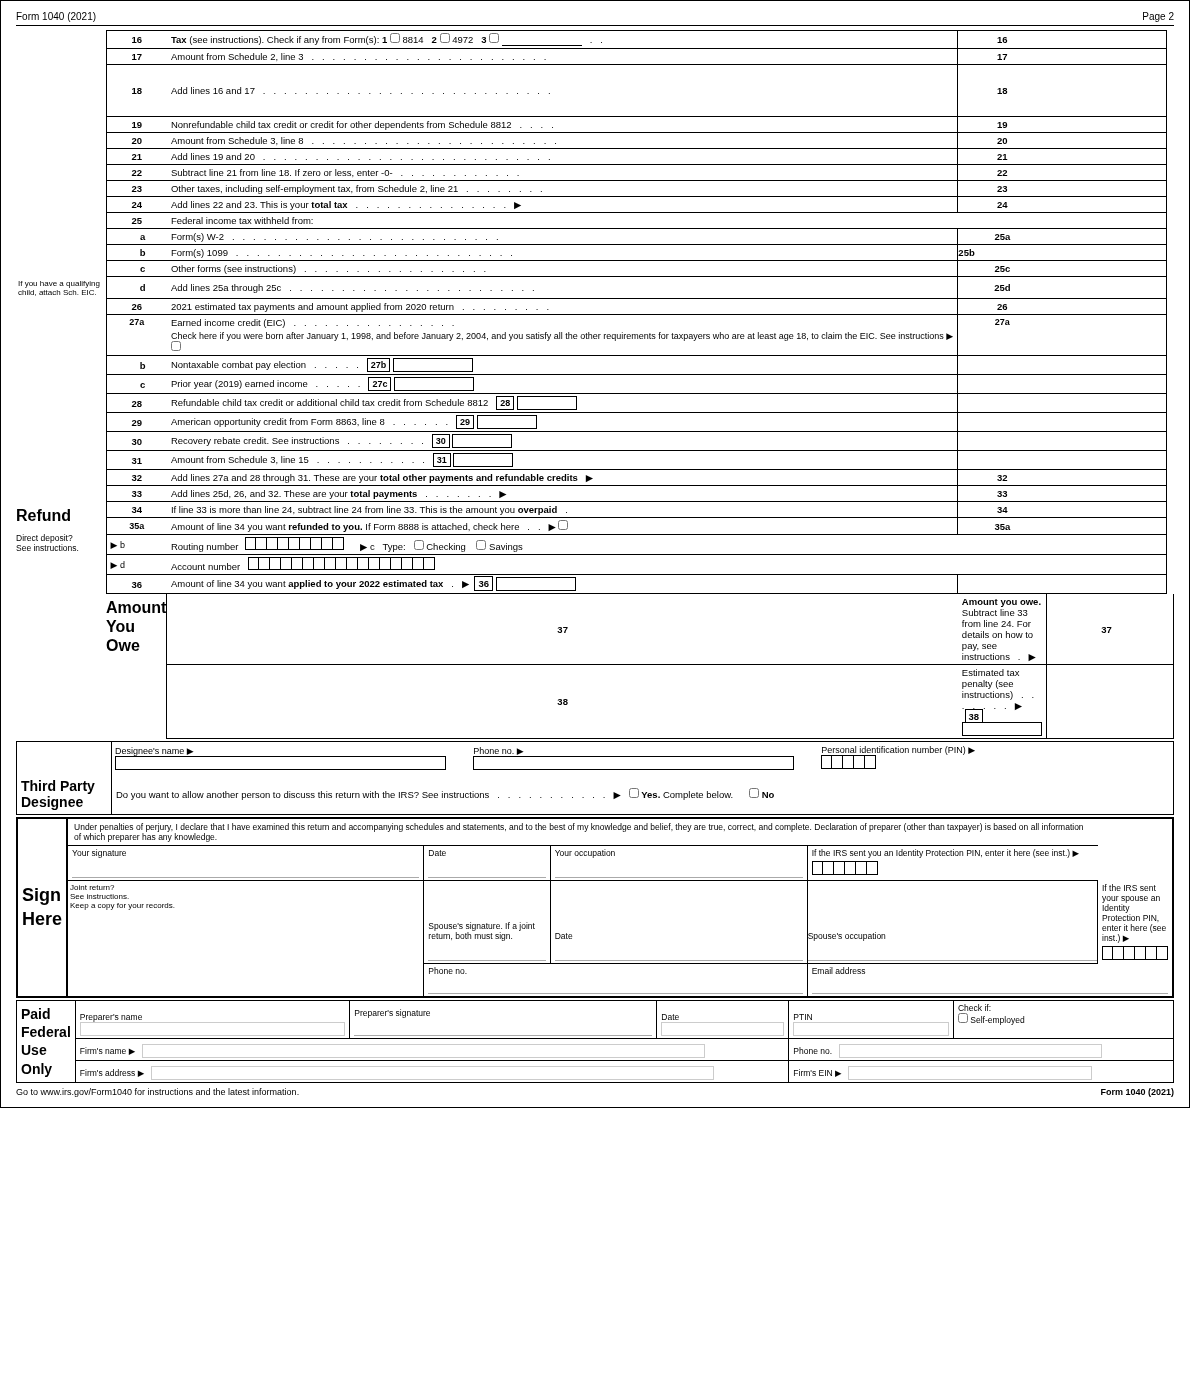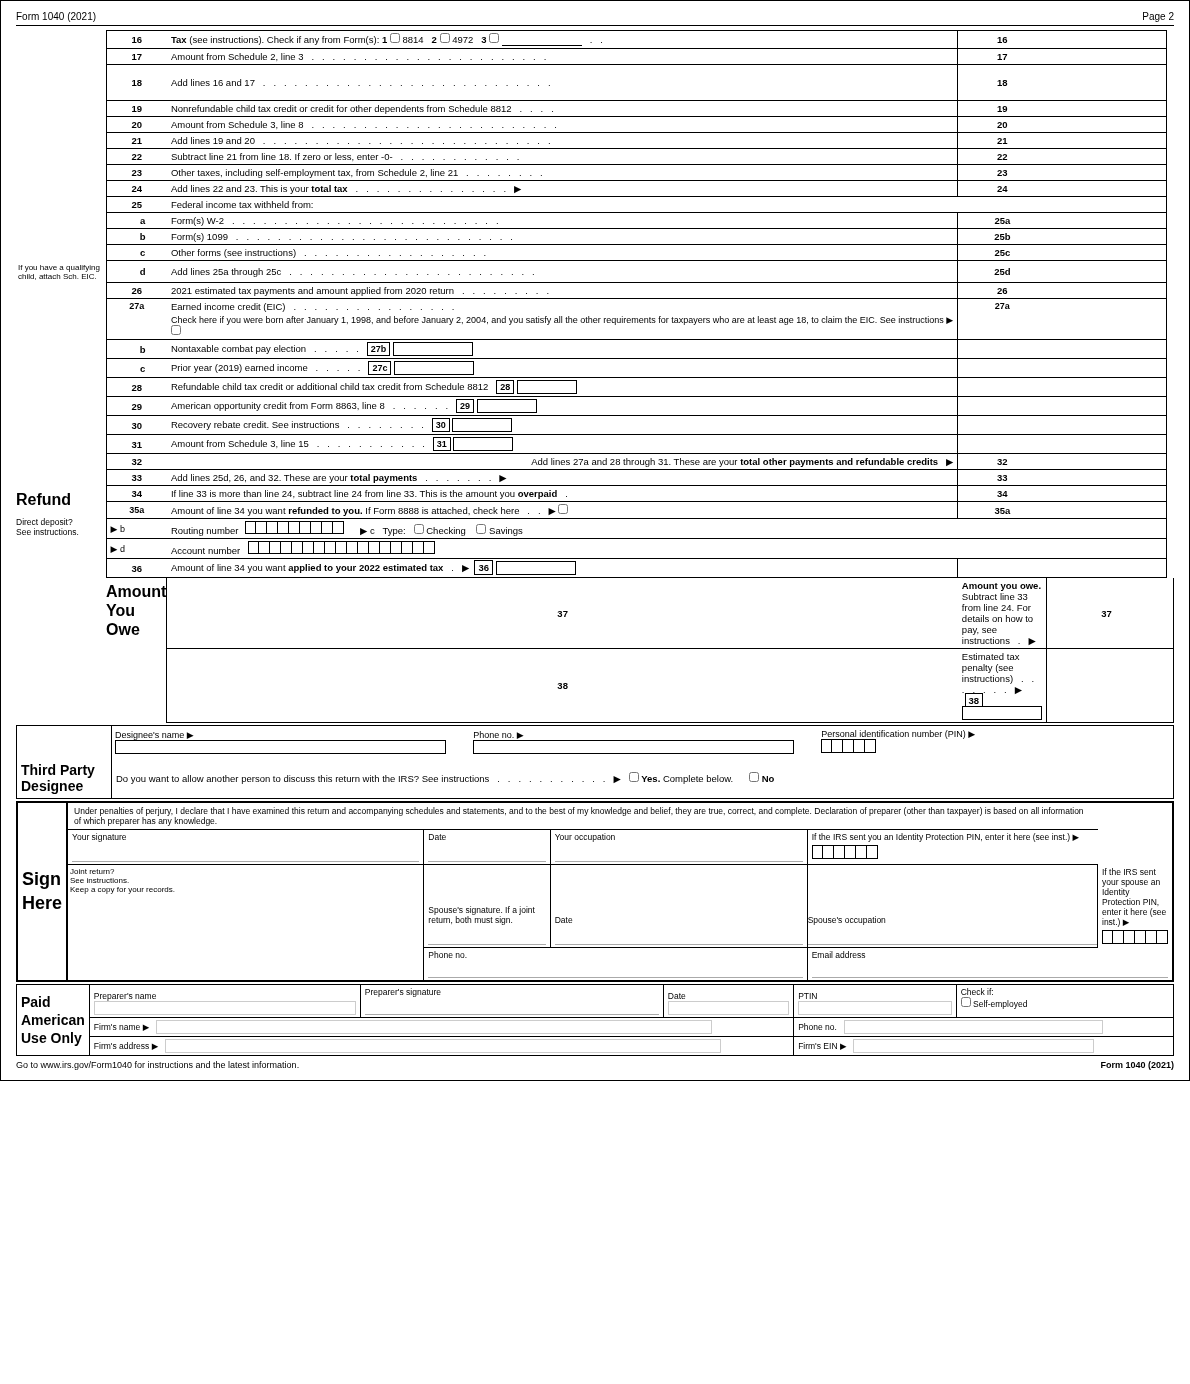--- a/index.html
+++ b/index.html
@@ -60,21 +60,21 @@
       <td style="border:1px solid #000; border-left:none; border-right:none; border-top:none; padding:2px 4px;">
         Amount from Schedule 2, line 3 &nbsp; . &nbsp; . &nbsp; . &nbsp; . &nbsp; . &nbsp; . &nbsp; . &nbsp; . &nbsp; . &nbsp; . &nbsp; . &nbsp; . &nbsp; . &nbsp; . &nbsp; . &nbsp; . &nbsp; . &nbsp; . &nbsp; . &nbsp; . &nbsp; . &nbsp; . &nbsp; .
       </td>
       <td style="text-align:center; font-weight:bold; border:1px solid #000; border-top:none; border-right:none; vertical-align:middle;">17</td>
       <td style="border:1px solid #000; border-left:none; border-top:none; padding:2px;">&nbsp;</td>
     </tr>
 
     <tr>
       <td style="border:none;"></td>
       <td style="text-align:center; font-weight:bold; border:1px solid #000; border-top:none; border-right:none; vertical-align:middle;">18</td>
-      <td style="border:1px solid #000; border-left:none; border-right:none; border-top:none; padding:12px 4px;">
+      <td style="border:1px solid #000; border-left:none; border-right:none; border-top:none; padding:20px 4px;">
         Add lines 16 and 17 &nbsp; . &nbsp; . &nbsp; . &nbsp; . &nbsp; . &nbsp; . &nbsp; . &nbsp; . &nbsp; . &nbsp; . &nbsp; . &nbsp; . &nbsp; . &nbsp; . &nbsp; . &nbsp; . &nbsp; . &nbsp; . &nbsp; . &nbsp; . &nbsp; . &nbsp; . &nbsp; . &nbsp; . &nbsp; . &nbsp; . &nbsp; . &nbsp; .
       </td>
       <td style="text-align:center; font-weight:bold; border:1px solid #000; border-top:none; border-right:none; vertical-align:middle;">18</td>
       <td style="border:1px solid #000; border-left:none; border-top:none; padding:2px;">&nbsp;</td>
     </tr>
 
     <tr>
       <td style="border:none;"></td>
       <td style="text-align:center; font-weight:bold; border:1px solid #000; border-top:none; border-right:none; vertical-align:middle;">19</td>
       <td style="border:1px solid #000; border-left:none; border-right:none; border-top:none; padding:2px 4px;">
@@ -151,21 +151,21 @@
       <td style="text-align:center; font-weight:bold; border:1px solid #000; border-top:none; border-right:none; vertical-align:middle;">25a</td>
       <td style="border:1px solid #000; border-left:none; border-top:none; padding:2px;">&nbsp;</td>
     </tr>
 
     <tr>
       <td style="border:none;"></td>
       <td style="text-align:center; font-weight:bold; border:1px solid #000; border-top:none; border-right:none; vertical-align:middle; padding-left:12px;">b</td>
       <td style="border:1px solid #000; border-left:none; border-right:none; border-top:none; padding:2px 4px;">
         Form(s) 1099 &nbsp; . &nbsp; . &nbsp; . &nbsp; . &nbsp; . &nbsp; . &nbsp; . &nbsp; . &nbsp; . &nbsp; . &nbsp; . &nbsp; . &nbsp; . &nbsp; . &nbsp; . &nbsp; . &nbsp; . &nbsp; . &nbsp; . &nbsp; . &nbsp; . &nbsp; . &nbsp; . &nbsp; . &nbsp; . &nbsp; . &nbsp; .
       </td>
-      <td style="text-align:center; font-weight:bold; border:1px solid #000; border-top:none; border-right:none; vertical-align:middle;">25b</td>
+      <td style="text-align:left; font-weight:bold; border:1px solid #000; border-top:none; border-right:none; vertical-align:middle;">25b</td>
       <td style="border:1px solid #000; border-left:none; border-top:none; padding:2px;">&nbsp;</td>
     </tr>
 
     <tr>
       <td style="border:none;"></td>
       <td style="text-align:center; font-weight:bold; border:1px solid #000; border-top:none; border-right:none; vertical-align:middle; padding-left:12px;">c</td>
       <td style="border:1px solid #000; border-left:none; border-right:none; border-top:none; padding:2px 4px;">
         Other forms (see instructions) &nbsp; . &nbsp; . &nbsp; . &nbsp; . &nbsp; . &nbsp; . &nbsp; . &nbsp; . &nbsp; . &nbsp; . &nbsp; . &nbsp; . &nbsp; . &nbsp; . &nbsp; . &nbsp; . &nbsp; . &nbsp; .
       </td>
       <td style="text-align:center; font-weight:bold; border:1px solid #000; border-top:none; border-right:none; vertical-align:middle;">25c</td>
@@ -275,21 +275,21 @@
         &nbsp;&nbsp;<span style="border:1px solid #000; padding:1px 3px; font-weight:bold; font-size:9px;">31</span>
         <input type="text" style="width: 60px; height: 14px; border: 1px solid rgb(0, 0, 0); font-size: 9px;">
       </td>
       <td style="border:1px solid #000; border-top:none; border-right:none;"></td>
       <td style="border:1px solid #000; border-left:none; border-top:none; padding:2px;">&nbsp;</td>
     </tr>
 
     <tr>
       <td style="border:none;"></td>
       <td style="text-align:center; font-weight:bold; border:1px solid #000; border-top:none; border-right:none; vertical-align:middle;">32</td>
-      <td style="border:1px solid #000; border-left:none; border-right:none; border-top:none; padding:2px 4px;text-align:right;">
+      <td style="border:1px solid #000; border-left:none; border-right:none; border-top:none; padding:2px 4px;">
         Add lines 27a and 28 through 31. These are your <strong>total other payments and refundable credits</strong> &nbsp; ▶
       </td>
       <td style="text-align:center; font-weight:bold; border:1px solid #000; border-top:none; border-right:none; vertical-align:middle;">32</td>
       <td style="border:1px solid #000; border-left:none; border-top:none; padding:2px;">&nbsp;</td>
     </tr>
 
     <tr>
       <td style="border:none;"></td>
       <td style="text-align:center; font-weight:bold; border:1px solid #000; border-top:none; border-right:none; vertical-align:middle;">33</td>
       <td style="border:1px solid #000; border-left:none; border-right:none; border-top:none; padding:2px 4px;">
@@ -544,21 +544,21 @@
       </td>
     </tr>
   </tbody>
     </table>
 
   <table style="width:100%; border-collapse:collapse; margin-top:2px; font-size:9.5px; border:1px solid #000;">
     <tbody>
         <tr>
       <td rowspan="3" style="width:95px; font-size:14px; font-weight:bold; vertical-align:middle; border-right:1px solid #000; padding:4px; line-height:1.3;">
         <span>Paid</span><br>
-        <span>American</span><br>
+        <span>Federal</span><br>
         <span>Use Only</span>
       </td>
       <td style="border-right:1px solid #000; border-bottom:1px solid #000; padding:2px 4px; vertical-align:bottom; width:25%;">
         <div style="font-size:8.5px;">Preparer's name</div>
         <input type="text" style="width: 100%; height: 14px; border: 1px solid rgb(204, 204, 204); font-size: 9px;">
       </td>
       <td style="border-right:1px solid #000; border-bottom:1px solid #000; padding:2px 4px; vertical-align:bottom; width:28%;">
         <div style="font-size:8.5px;">Preparer's signature</div>
         <div style="border-bottom:1px solid #aaa; min-height:18px;">&nbsp;</div>
       </td>

